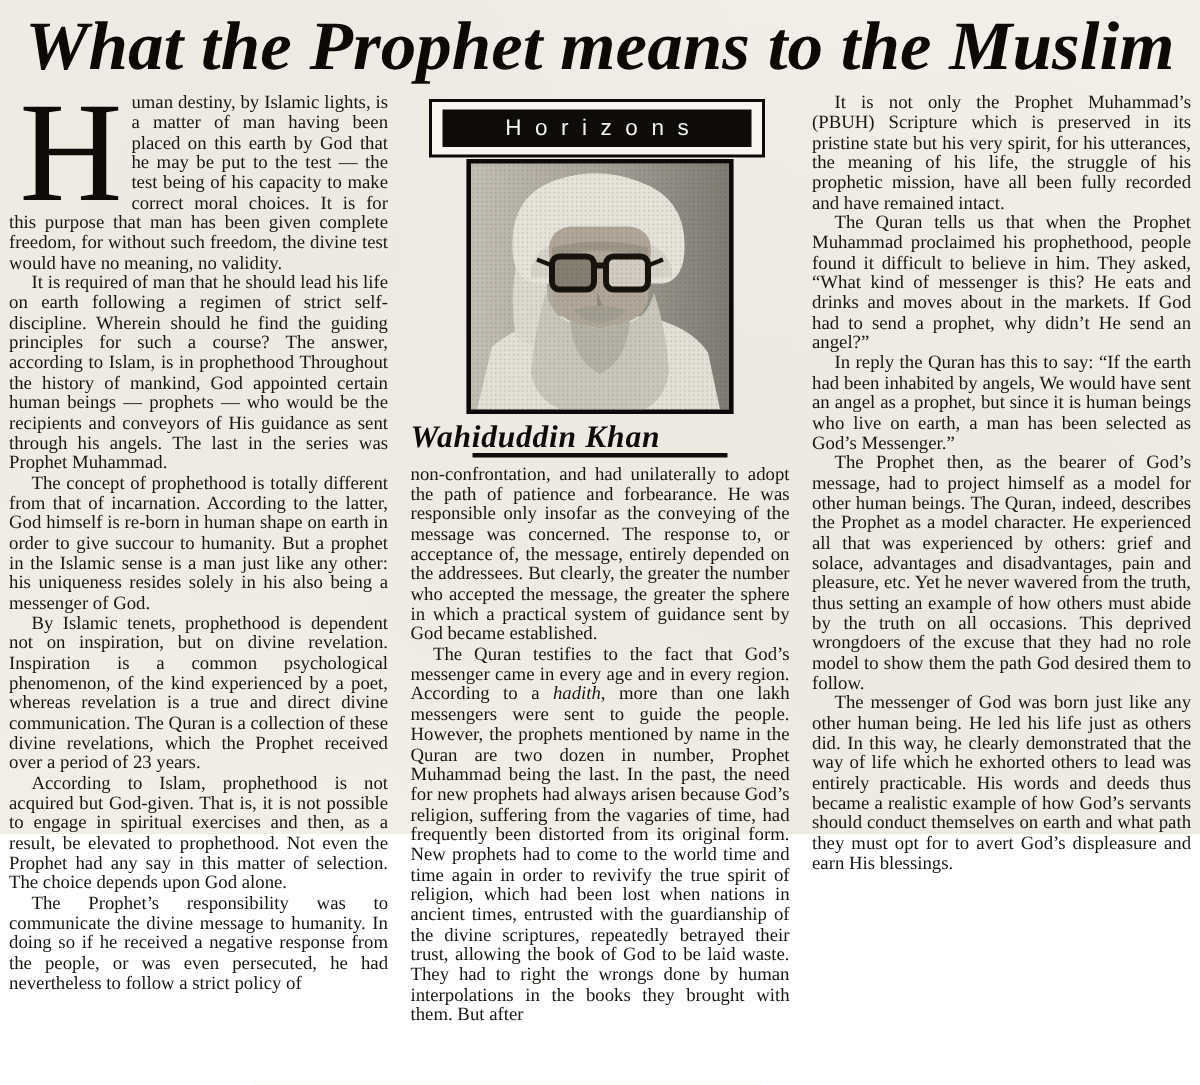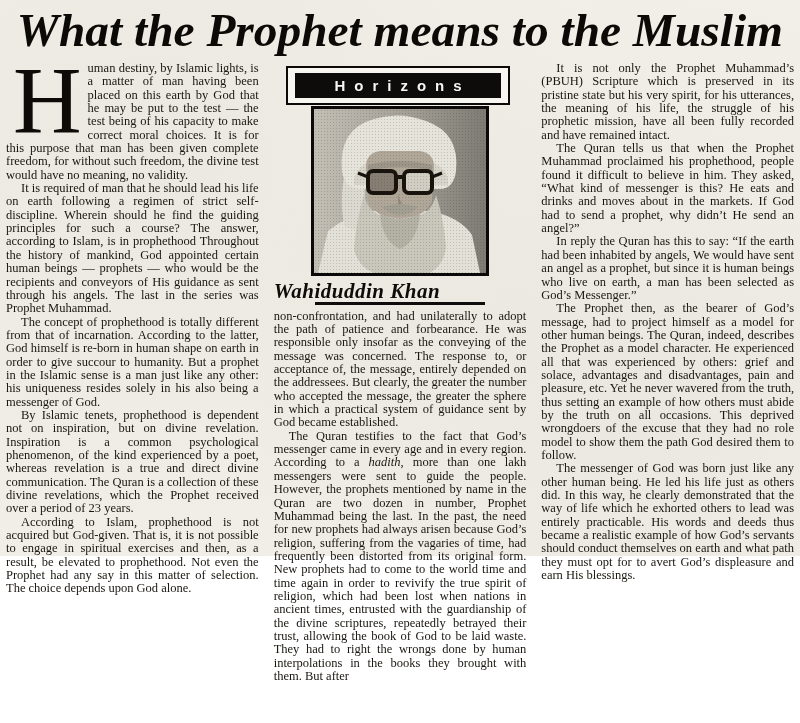--- a/index.html
+++ b/index.html
@@ -37,21 +37,21 @@
     padding:6px 6px 0 7px; font-weight:normal; color:#0d0a07;
   }
   
   .kicker-box {
     margin:4px 16px 0 12px;
     border:2px solid #0b0a08; background:#f8f6f0;
     padding:5px 7px;
   }
   .kicker {
     background:#0d0c0a; color:#f6f5f1;
-    font-family:"Liberation Sans", sans-serif; font-weight:bold;
+    font-family:"Liberation Sans", sans-serif; font-weight:normal;
     font-size:15px; letter-spacing:9px; text-align:center;
     padding:6px 0 6px 9px;
   }
   .photo-frame {
     width:178px; margin:1px auto 0 auto;
     border:3px solid #0b0a08; background:#9a968e;
     height:170px; overflow:hidden;
   }
   .photo-frame svg { display:block; }
   .caption {
@@ -72,20 +72,21 @@
   </div>
 
   <div class="columns">
 
     <div class="col">
       <p><span class="dropcap">H</span><span>uman destiny, by Islamic lights, is a matter of man having been placed on this earth by God that he may be put to the test — the test being of his capacity to make correct moral choices. It is for this purpose that man has been given complete freedom, for without such freedom, the divine test would have no meaning, no validity.</span></p>
       <p class="indent">It is required of man that he should lead his life on earth following a regimen of strict self-discipline. Wherein should he find the guiding principles for such a course? The answer, according to Islam, is in prophethood Throughout the history of mankind, God appointed certain human beings — prophets — who would be the recipients and conveyors of His guidance as sent through his angels. The last in the series was Prophet Muhammad.</p>
       <p class="indent">The concept of prophethood is totally different from that of incarnation. According to the latter, God himself is re-born in human shape on earth in order to give succour to humanity. But a prophet in the Islamic sense is a man just like any other: his uniqueness resides solely in his also being a messenger of God.</p>
       <p class="indent">By Islamic tenets, prophethood is dependent not on inspiration, but on divine revelation. Inspiration is a common psychological phenomenon, of the kind experienced by a poet, whereas revelation is a true and direct divine communication. The Quran is a collection of these divine revelations, which the Prophet received over a period of 23 years.</p>
       <p class="indent">According to Islam, prophethood is not acquired but God-given. That is, it is not possible to engage in spiritual exercises and then, as a result, be elevated to prophethood. Not even the Prophet had any say in this matter of selection. The choice depends upon God alone.</p>
+      <p class="indent">The Prophet’s responsibility was to communicate the divine message to humanity. In doing so if he received a negative response from the people, or was even persecuted, he had nevertheless to follow a strict policy of</p>
     </div>
 
     <div class="col">
       <div class="kicker-box">
         <div class="kicker">Horizons</div>
       </div>
 
       <div class="photo-frame">
         <svg width="172" height="164" viewBox="0 0 172 164" aria-hidden="true">
           <defs>

